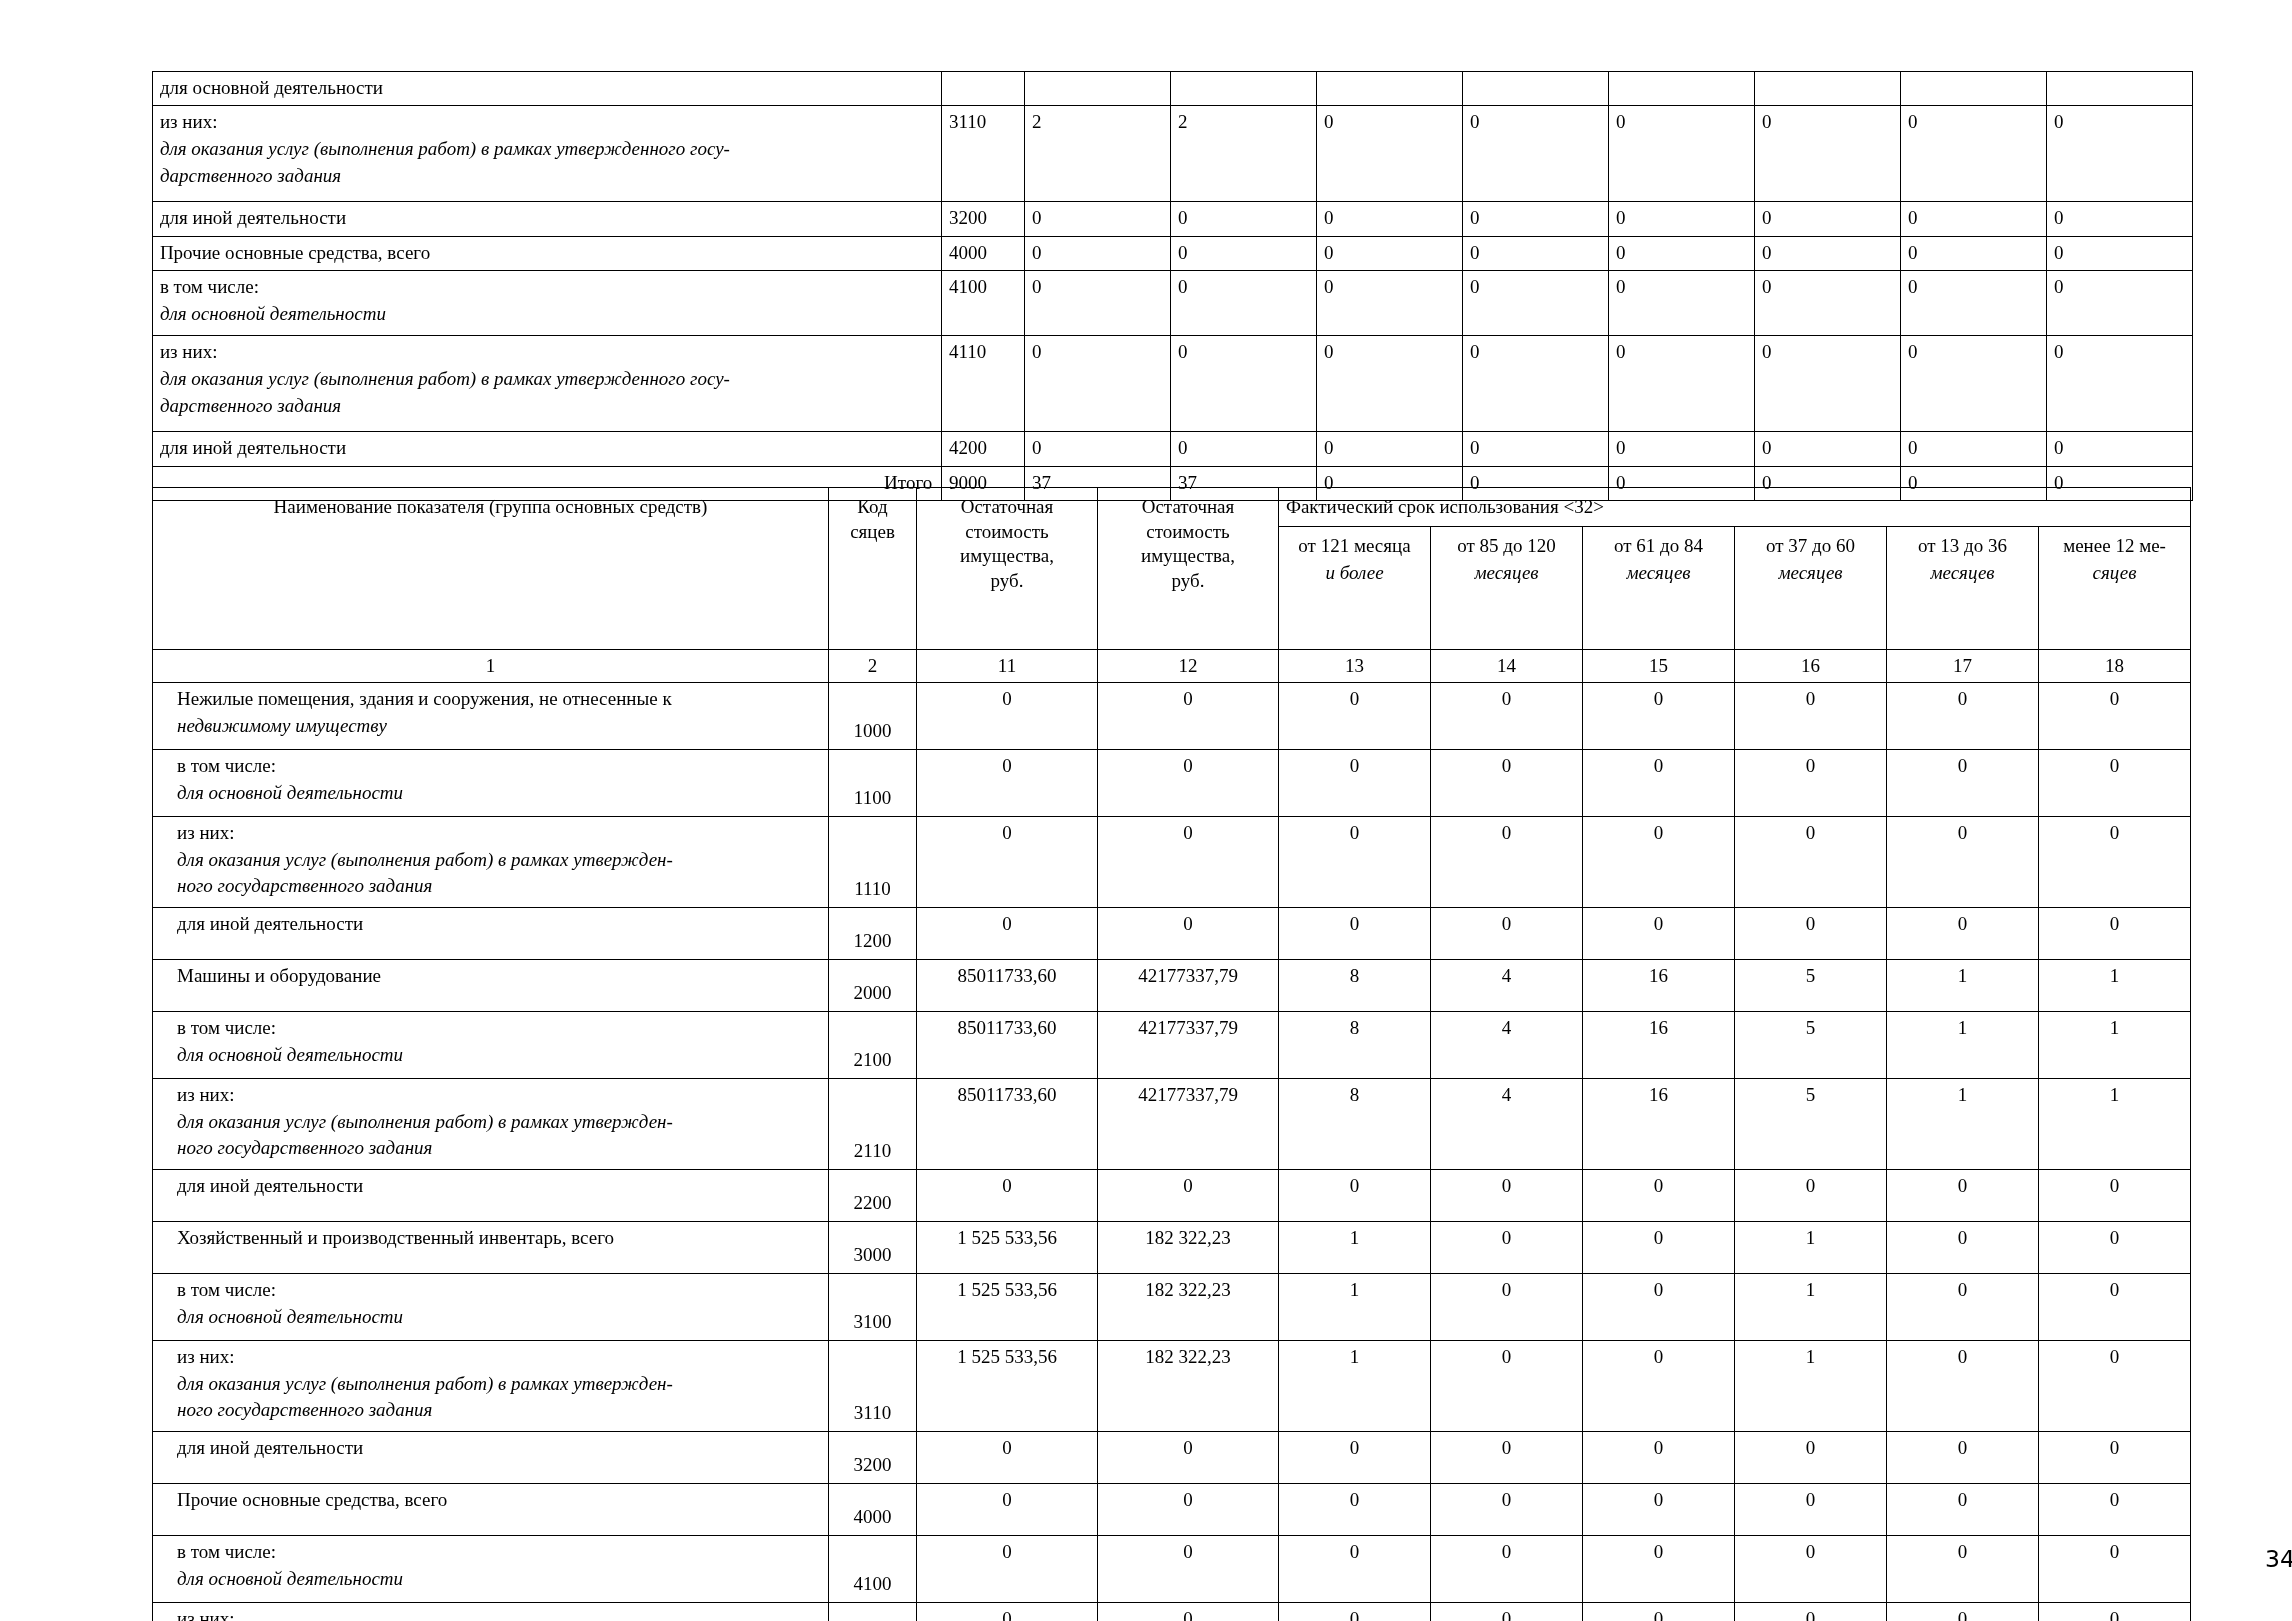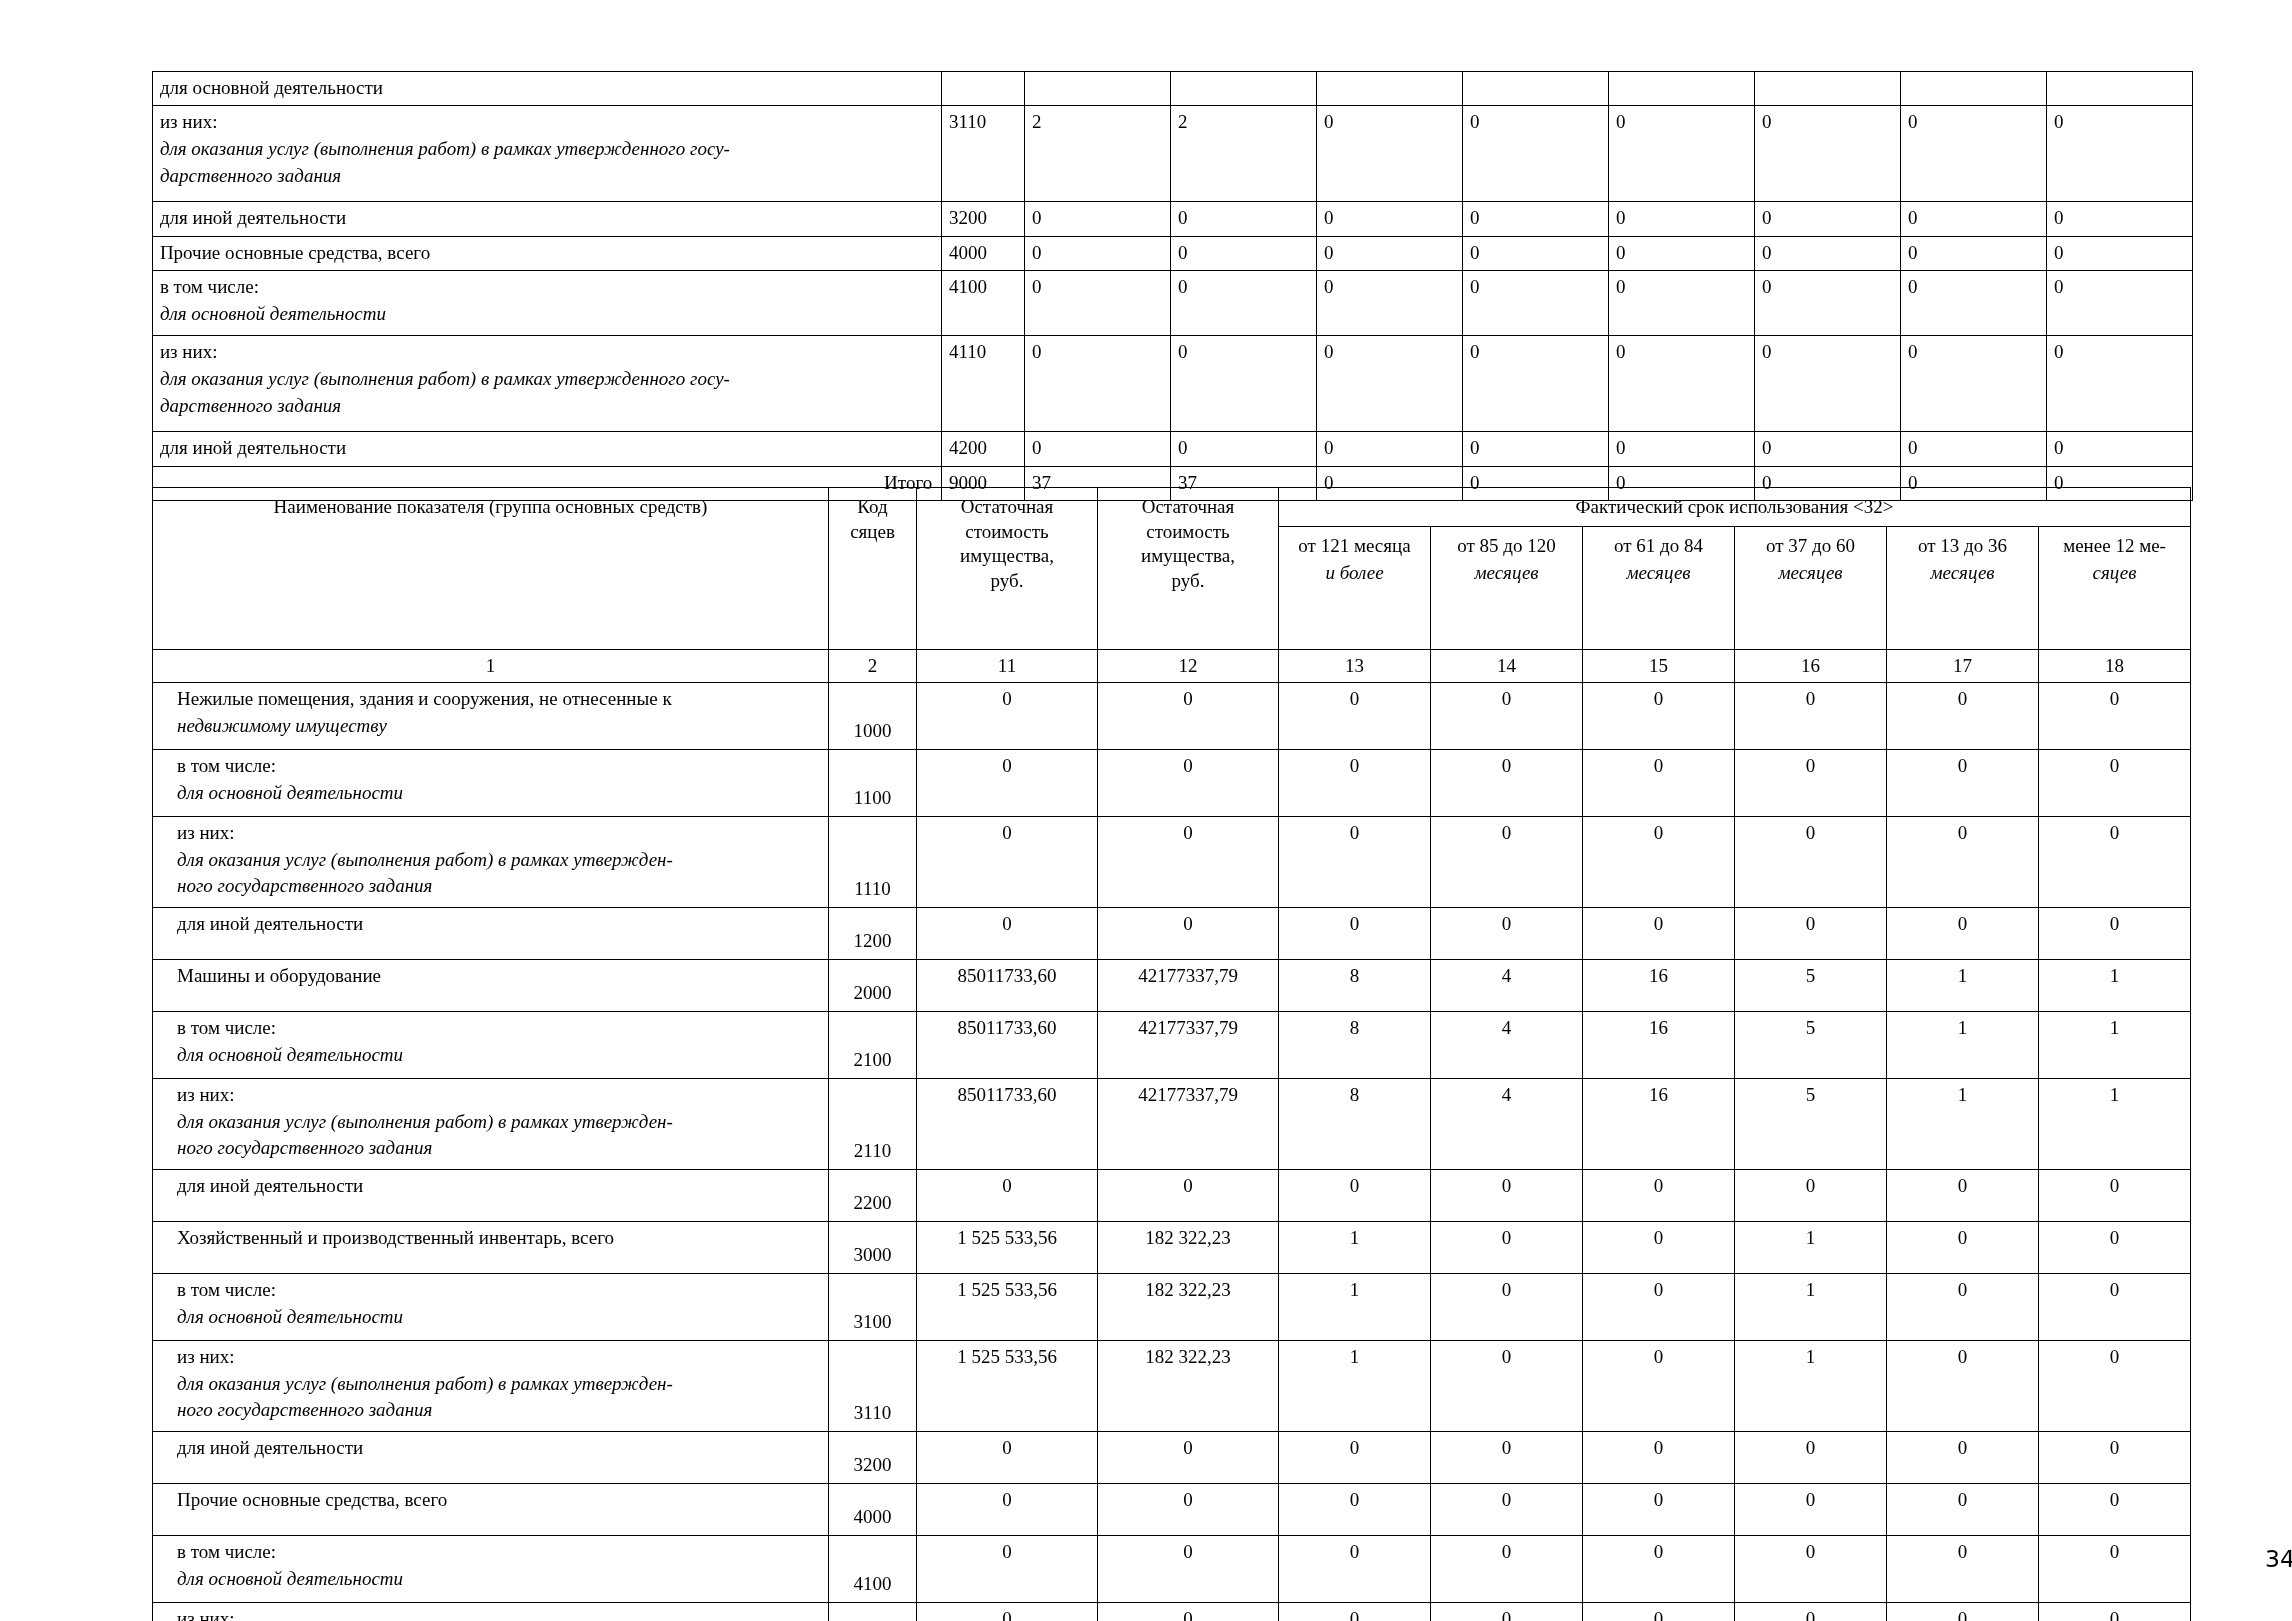--- a/index.html
+++ b/index.html
@@ -266,21 +266,21 @@
             <span class="cellline">стоимость</span>
             <span class="cellline">имущества,</span>
             <span class="cellline">руб.</span>
           </th>
           <th class="hcell" rowspan="2">
             <span class="cellline">Остаточная</span>
             <span class="cellline">стоимость</span>
             <span class="cellline">имущества,</span>
             <span class="cellline">руб.</span>
           </th>
-          <th class="hcell" colspan="6" style="text-align:center;">
+          <th class="hcell" colspan="6" style="text-align:left;">
             <span class="cellline">Фактический срок использования &lt;32&gt;</span>
           </th>
         </tr>
         <tr class="hmain" id="t2-term-head">
             <th class="hcell">
               <span class="cellline">от 121 месяца</span>
               <span class="cellline second">и более</span>
             </th>
             <th class="hcell">
               <span class="cellline">от 85 до 120</span>

